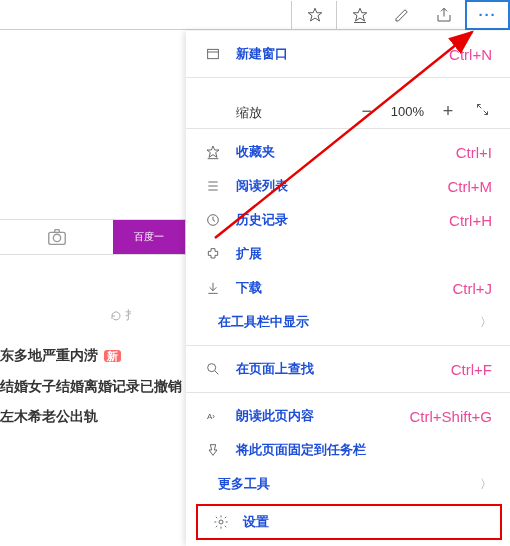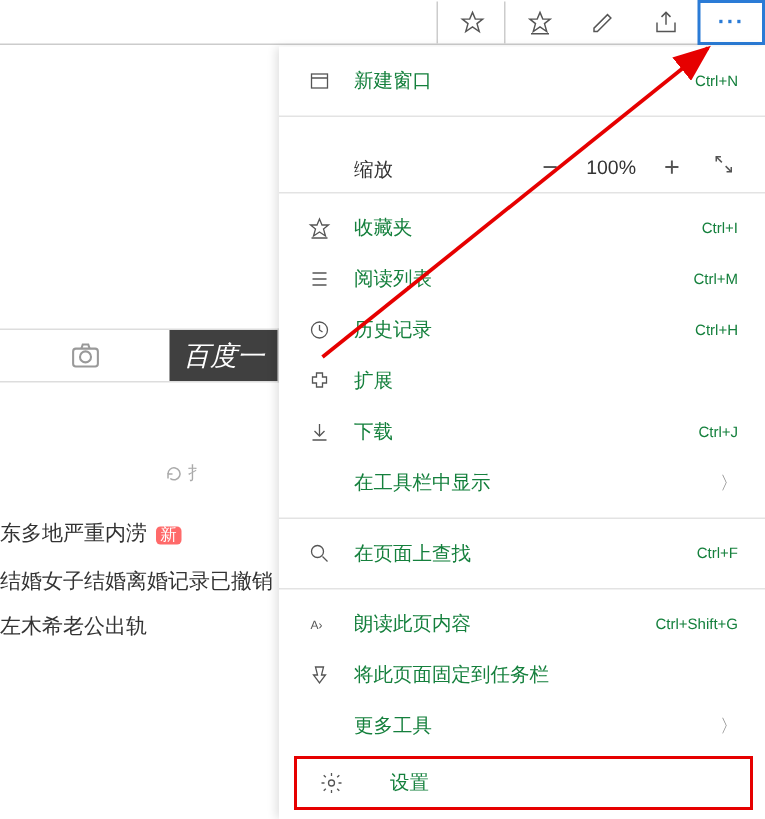--- a/index.html
+++ b/index.html
@@ -8,43 +8,43 @@
     .toolbar { height: 30px; display: flex; justify-content: flex-end; align-items: center; border-bottom: 1px solid #ccc; background: #fff; }
     .toolbar-left-divider { width: 1px; height: 28px; background: #ccc; margin-right: 2px; }
     .tool-btn { width: 42px; height: 28px; display: flex; align-items: center; justify-content: center; color: #555; }
     .tool-btn svg { width: 18px; height: 18px; stroke: #555; fill: none; stroke-width: 1.3; }
     .more-btn { width: 45px; height: 30px; border: 2px solid #2a7bd6; display: flex; align-items: center; justify-content: center; }
     .more-btn .dots { color: #2a7bd6; font-size: 15px; letter-spacing: 1px; font-weight: bold; }
     
     .left-bg { position: absolute; left: 0; top: 31px; width: 186px; bottom: 0; background: #fff; }
     .search-strip { position: absolute; top: 219px; left: 0; width: 186px; height: 36px; display: flex; border: 1px solid #ddd; border-left: none; }
     .camera-box { flex: 1; display: flex; align-items: center; justify-content: center; }
-    .blue-btn { background: #404040; color: #fff; width: 72px; display: flex; align-items: center; justify-content: center; font-size: 18px; font-style: italic; }
+    .blue-btn { background: #a21caf; color: #fff; width: 72px; display: flex; align-items: center; justify-content: center; font-size: 10px; }
     .refresh-row { position: absolute; top: 307px; left: 110px; color: #aaa; font-size: 12px; display: flex; align-items: center; gap: 3px; }
     .news-list { position: absolute; top: 340px; left: 0; font-size: 14px; line-height: 30px; color: #333; }
-    .news-item { white-space: nowrap; }
+    .news-item { white-space: nowrap; font-weight: bold; }
     .badge { background: #ff6a6a; color: #fff; font-size: 11px; padding: 0 3px; border-radius: 3px; margin-left: 2px; }
     
     .menu { position: absolute; left: 186px; top: 31px; right: 0; bottom: 0; background: #fff; box-shadow: -2px 0 6px rgba(0,0,0,0.12); }
     .menu-row { display: flex; align-items: center; height: 34px; padding: 0 18px 0 16px; }
     .micon { width: 22px; display: flex; align-items: center; justify-content: center; color: #555; }
     .micon svg { width: 16px; height: 16px; stroke: #555; fill: none; stroke-width: 1.3; }
-    .mlabel { flex: 1; margin-left: 12px; color: #15803d; }
-    .mshort { color: #15803d; font-size: 10px; }
+    .mlabel { flex: 1; margin-left: 12px; color: #1d4ed8; font-weight: bold; }
+    .mshort { color: #ec4899; font-size: 15px; }
     .mchev { color: #888; font-size: 12px; margin-left: 6px; }
-    .spacer-label { margin-left: 34px; }
+    .spacer-label { margin-left: 16px; }
     .divider { height: 1px; background: #e3e3e3; margin: 6px 0; }
     .zoom-row { display: flex; align-items: flex-end; height: 38px; padding: 0 18px 0 16px; }
     .zoom-label { margin-left: 34px; flex: 1; }
     .zoom-ctrl { display: flex; align-items: center; gap: 14px; color: #333; }
     .zoom-ctrl .zbtn { width: 20px; text-align: center; font-size: 18px; color: #555; }
     
     .settings-box { position: absolute; left: 196px; bottom: 6px; right: 8px; height: 36px; border: 2px solid #e60000; display: flex; align-items: center; padding-left: 12px; }
     .settings-box .micon { width: 22px; }
-    .settings-box .mlabel { margin-left: 28px; }
+    .settings-box .mlabel { margin-left: 11px; }
     
     .arrow { position: absolute; pointer-events: none; }
   </style>
 </head>
 <body>
 
 <div class="toolbar">
   <span class="toolbar-left-divider"></span>
   <div class="tool-btn">
     <svg viewBox="0 0 24 24">

